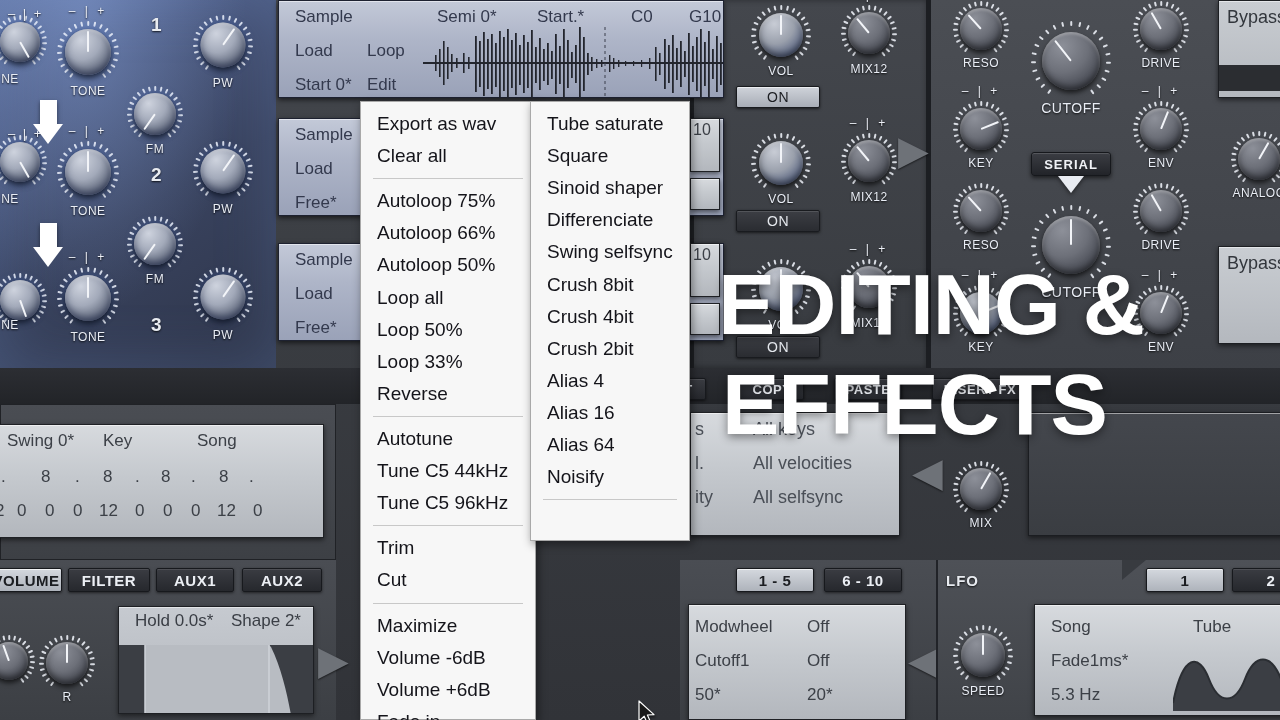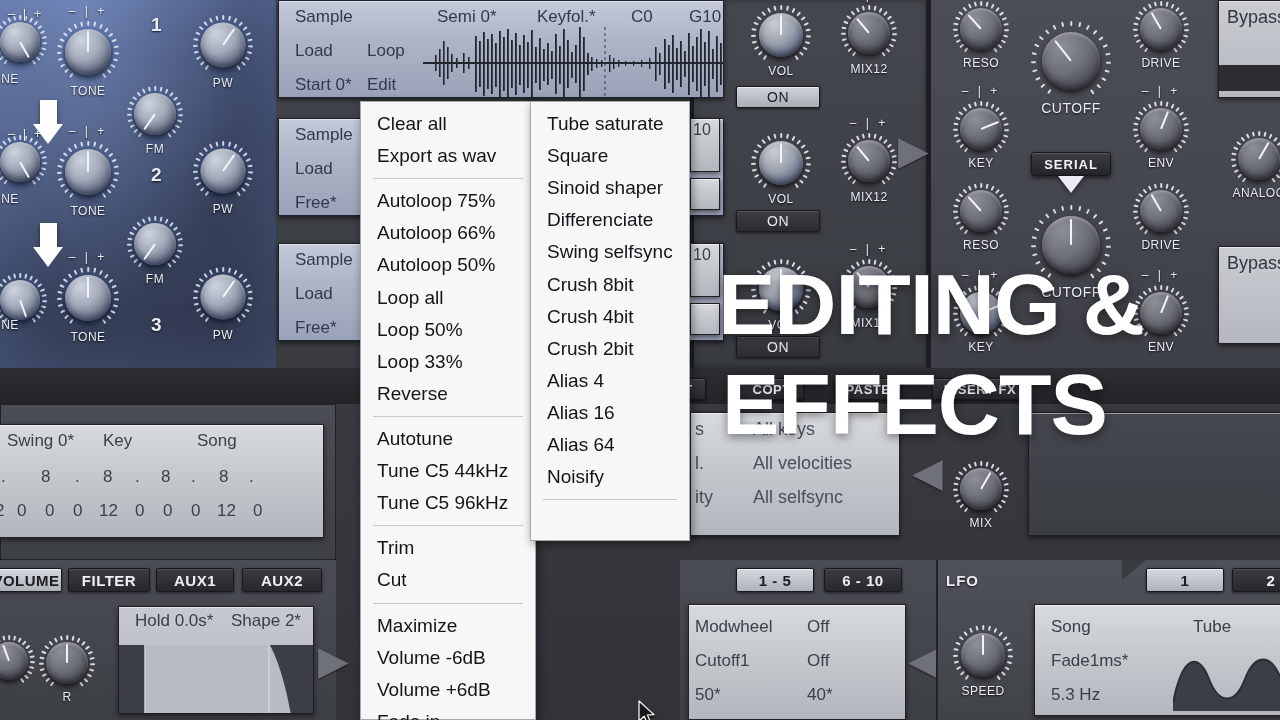--- a/index.html
+++ b/index.html
@@ -565,21 +565,21 @@
     <div style="position:absolute;left:0;top:24px;width:0;height:0;border-left:15px solid transparent;border-right:15px solid transparent;border-top:20px solid #fff;"></div>
   </div>
 
   <div class="slot" style="left:278px;top:0;width:446px;height:98px;">
     <div class="row" style="left:16px;top:6px;">Sample</div>
     <div class="row" style="left:16px;top:40px;">Load</div>
     <div class="row" style="left:88px;top:40px;">Loop</div>
     <div class="row" style="left:16px;top:74px;">Start 0*</div>
     <div class="row" style="left:88px;top:74px;">Edit</div>
     <div class="row" style="left:158px;top:6px;">Semi 0*</div>
-    <div class="row" style="left:258px;top:6px;">Keyfol.*</div>
+    <div class="row" style="left:258px;top:6px;">Start.*</div>
     <div class="row" style="left:352px;top:6px;">C0</div>
     <div class="row" style="left:410px;top:6px;">G10</div>
 
     <svg class="waveform" style="left:144px;top:26px;width:300px;height:72px;" viewBox="0 0 300 72" preserveAspectRatio="none">
       <g fill="#23262e">
         <rect x="0" y="35" width="300" height="2"></rect>
         <rect x="12" y="28" width="1.6" height="16"></rect>
           <rect x="16" y="22" width="1.6" height="28"></rect>
         <rect x="20" y="14" width="1.6" height="44"></rect>
           <rect x="24" y="20" width="1.6" height="32"></rect>
@@ -1354,21 +1354,21 @@
 
   <div style="position:absolute;left:680px;top:560px;width:256px;height:160px;background:linear-gradient(180deg,#4a4d53 0%,#3c3f44 100%);"></div>
   <div class="tab active" style="left:736px;top:568px;width:78px;height:24px;">1 - 5</div>
   <div class="tab inactive" style="left:824px;top:568px;width:78px;height:24px;">6 - 10</div>
   <div class="lcd" style="left:688px;top:604px;width:218px;height:116px;">
     <div class="t" style="left:6px;top:12px;">Modwheel</div>
     <div class="t" style="left:118px;top:12px;">Off</div>
     <div class="t" style="left:6px;top:46px;">Cutoff1</div>
     <div class="t" style="left:118px;top:46px;">Off</div>
     <div class="t" style="left:6px;top:80px;">50*</div>
-    <div class="t" style="left:118px;top:80px;">40*</div>
+    <div class="t" style="left:118px;top:80px;">20*</div>
   </div>
   <div class="grey-arrow" style="left:908px;top:640px;transform:scaleX(-1);">▶</div>
 
   <div style="position:absolute;left:936px;top:560px;width:344px;height:160px;background:linear-gradient(180deg,#4e5157 0%,#404348 100%);border-left:2px solid #212328;"></div>
   <div class="sectionlabel" style="left:946px;top:572px;">LFO</div>
   <div style="position:absolute;left:1122px;top:560px;width:0;height:0;border-left:24px solid #383b40;border-bottom:20px solid transparent;"></div>
   <div class="tab active" style="left:1146px;top:568px;width:78px;height:24px;">1</div>
   <div class="tab inactive" style="left:1232px;top:568px;width:78px;height:24px;">2</div>
 
   <div class="knob dark" style="left:952px;top:624px;width:62px;height:62px;">
@@ -1407,22 +1407,22 @@
     <div class="t" style="left:16px;top:46px;">Fade1ms*</div>
     <div class="t" style="left:16px;top:80px;">5.3 Hz</div>
     <div class="t" style="left:158px;top:12px;">Tube</div>
     <svg style="position:absolute;left:138px;top:42px;width:116px;height:64px;" viewBox="0 0 116 64">
       <path d="M0,56 C10,6 26,6 36,32 C46,58 62,58 72,32 C82,6 98,6 108,32 L116,48 L116,64 L0,64 Z" fill="#3b3e44"></path>
       <path d="M0,56 C10,6 26,6 36,32 C46,58 62,58 72,32 C82,6 98,6 108,32" fill="none" stroke="#2b2e33" stroke-width="2"></path>
     </svg>
   </div>
 
   <div class="ctxmenu ctxcol1">
+    <div class="mi">Export as wav</div>
     <div class="mi">Clear all</div>
-    <div class="mi">Export as wav</div>
     <div class="sep"></div>
     <div class="mi">Autoloop 75%</div>
     <div class="mi">Autoloop 66%</div>
     <div class="mi">Autoloop 50%</div>
     <div class="mi">Loop all</div>
     <div class="mi">Loop 50%</div>
     <div class="mi">Loop 33%</div>
     <div class="mi">Reverse</div>
     <div class="sep"></div>
     <div class="mi">Autotune</div>

